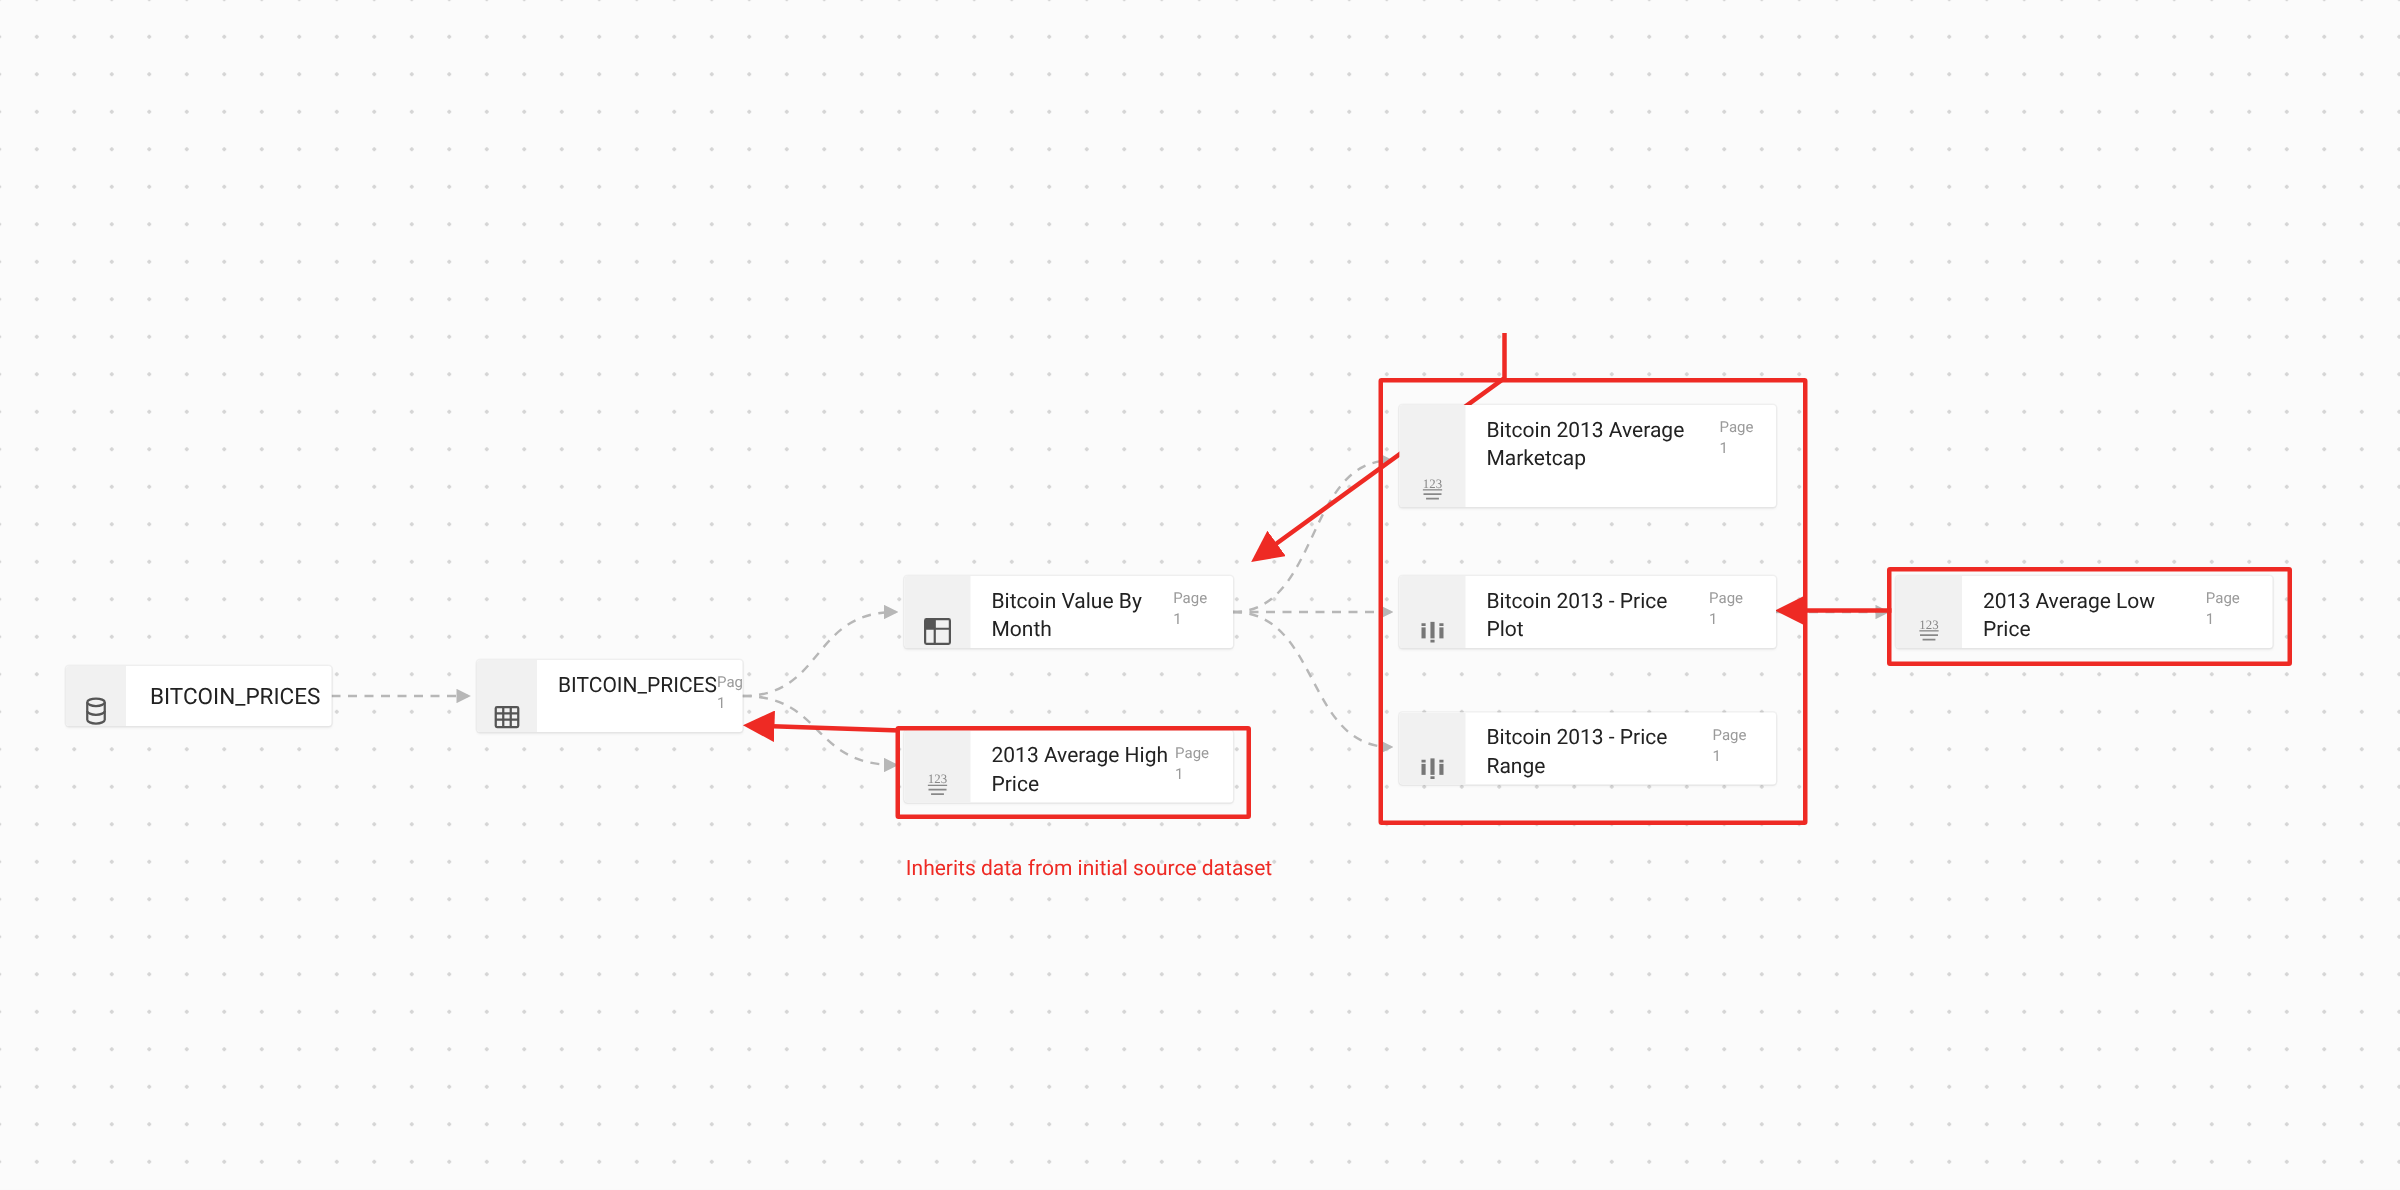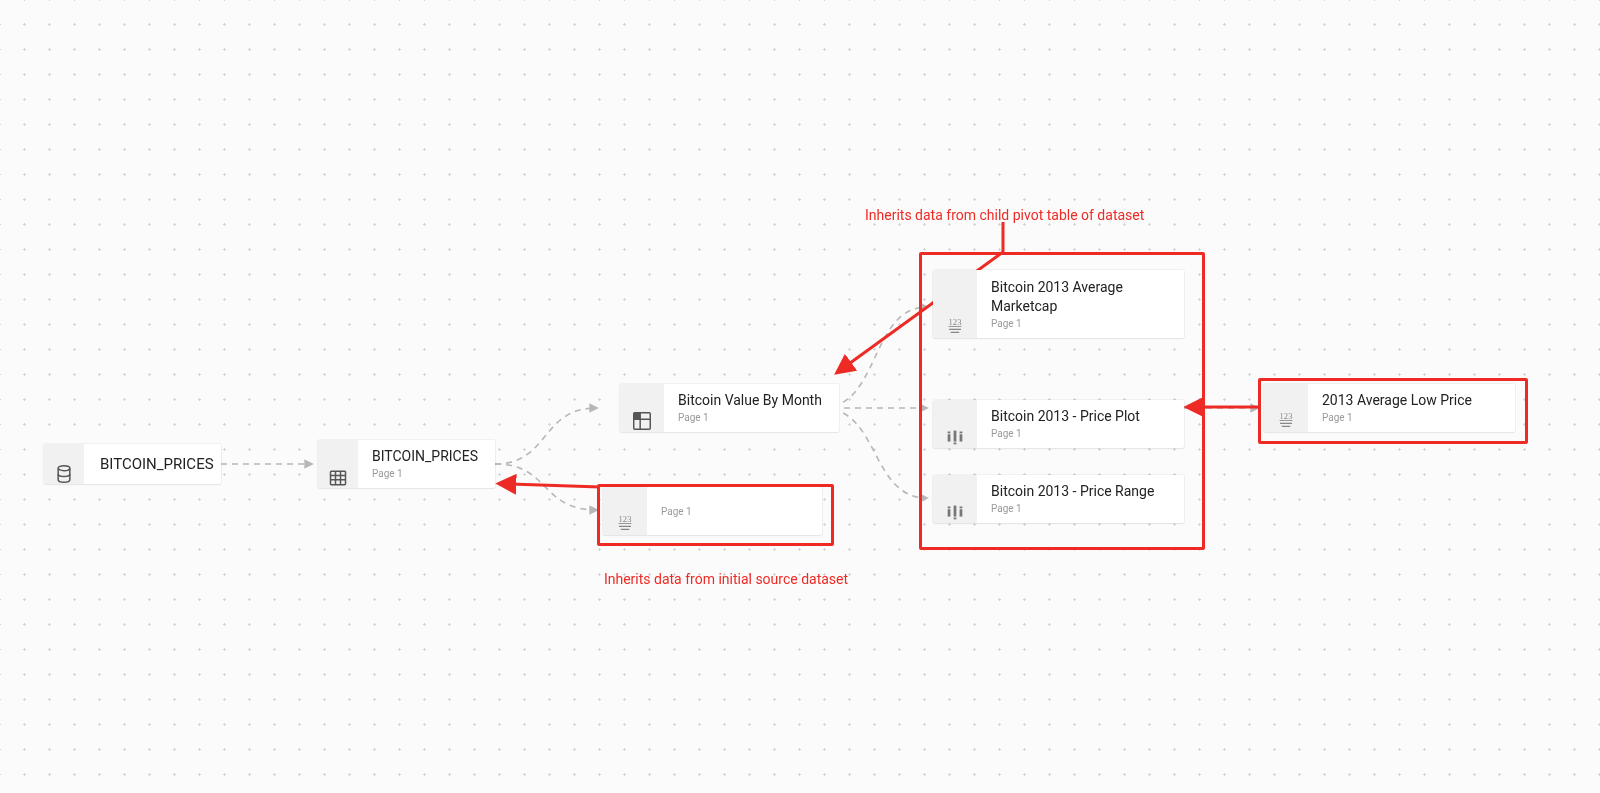--- a/index.html
+++ b/index.html
@@ -37,22 +37,21 @@
     background: #f1f1f1;
     display: flex;
     align-items: flex-end;
     justify-content: center;
     flex: 0 0 40px;
   }
   .node.wide .icon-slot { flex: 0 0 44px; }
   .node .body {
     padding: 8px 14px;
     display: flex;
-    flex-direction: column;
-    justify-content: center;
+    flex-direction: row;
   }
   .node .title {
     font-size: 14px;
     color: #222;
     line-height: 1.35;
     font-weight: 400;
   }
   .node .subtitle {
     font-size: 10px;
     color: #9a9a9a;
@@ -155,21 +154,21 @@
         <line x1="9" y1="4" x2="9" y2="20"></line>
         <line x1="15" y1="4" x2="15" y2="20"></line>
       </svg>
     </div>
     <div class="body">
       <div class="title">BITCOIN_PRICES</div>
       <div class="subtitle">Page 1</div>
     </div>
   </div>
 
-  <div class="node wide" style="left:620px; top:384px; width:219px; height:48px;">
+  <div class="node wide" style="left:603px; top:384px; width:219px; height:48px;">
     <div class="icon-slot">
       <svg width="22" height="22" viewBox="0 0 24 24" fill="none" stroke="#555" stroke-width="1.6">
         <rect x="3" y="3" width="18" height="18" rx="1"></rect>
         <rect x="3" y="3" width="7" height="7" fill="#555" stroke="none"></rect>
         <line x1="10" y1="3" x2="10" y2="21"></line>
         <line x1="3" y1="10" x2="21" y2="10"></line>
       </svg>
     </div>
     <div class="body">
       <div class="title">Bitcoin Value By Month</div>
@@ -179,39 +178,40 @@
 
   <div class="node wide" style="left:603px; top:487px; width:219px; height:48px;">
     <div class="icon-slot">
       <svg width="24" height="24" viewBox="0 0 28 28">
         <text x="14" y="13" text-anchor="middle" font-size="10" fill="#888" text-decoration="underline" font-family="serif">123</text>
         <line x1="7" y1="18" x2="21" y2="18" stroke="#888" stroke-width="1.4"></line>
         <line x1="9" y1="21.5" x2="19" y2="21.5" stroke="#888" stroke-width="1.4"></line>
       </svg>
     </div>
     <div class="body">
+      <div class="title">2013 Average High Price</div>
       <div class="subtitle">Page 1</div>
     </div>
   </div>
 
   <div class="node wide" style="left:933px; top:270px; width:251px; height:68px;">
     <div class="icon-slot">
       <svg width="24" height="24" viewBox="0 0 28 28">
         <text x="14" y="13" text-anchor="middle" font-size="10" fill="#888" text-decoration="underline" font-family="serif">123</text>
         <line x1="7" y1="18" x2="21" y2="18" stroke="#888" stroke-width="1.4"></line>
         <line x1="9" y1="21.5" x2="19" y2="21.5" stroke="#888" stroke-width="1.4"></line>
       </svg>
     </div>
     <div class="body">
       <div class="title">Bitcoin 2013 Average Marketcap</div>
       <div class="subtitle">Page 1</div>
     </div>
   </div>
 
-  <div class="node wide" style="left:933px; top:400px; width:251px; height:48px;">
+  <div class="node wide" style="left:933px; top:384px; width:251px; height:48px;">
     <div class="icon-slot">
       <svg width="22" height="22" viewBox="0 0 24 24" fill="#777">
 
         <rect x="4" y="9" width="3" height="8"></rect>
         <rect x="4" y="6" width="3" height="2"></rect>
         <rect x="10.5" y="5" width="3" height="12"></rect>
         <rect x="10.5" y="18" width="3" height="2"></rect>
         <rect x="17" y="9" width="3" height="8"></rect>
         <rect x="17" y="6" width="3" height="2"></rect>
       </svg>
@@ -252,18 +252,17 @@
       <div class="subtitle">Page 1</div>
     </div>
   </div>
 
   <div class="highlight-box" style="left:597px; top:484px; width:231px; height:56px;"></div>
 
   <div class="highlight-box" style="left:919px; top:252px; width:280px; height:292px;"></div>
 
   <div class="highlight-box" style="left:1258px; top:378px; width:264px; height:60px;"></div>
 
-  <div class="anno" style="left:865px; top:206px;">Inherits data from child pivot table of dataset</div>
 
   <div class="anno center" style="left:581px; top:570px; width:290px;">Inherits data from initial source dataset</div>
 
 
 </div>
 
 </body></html>

